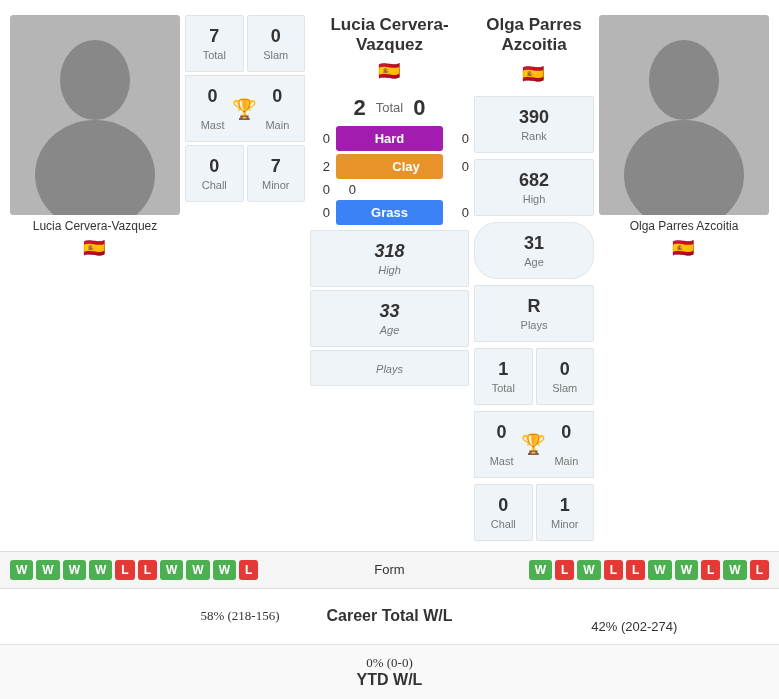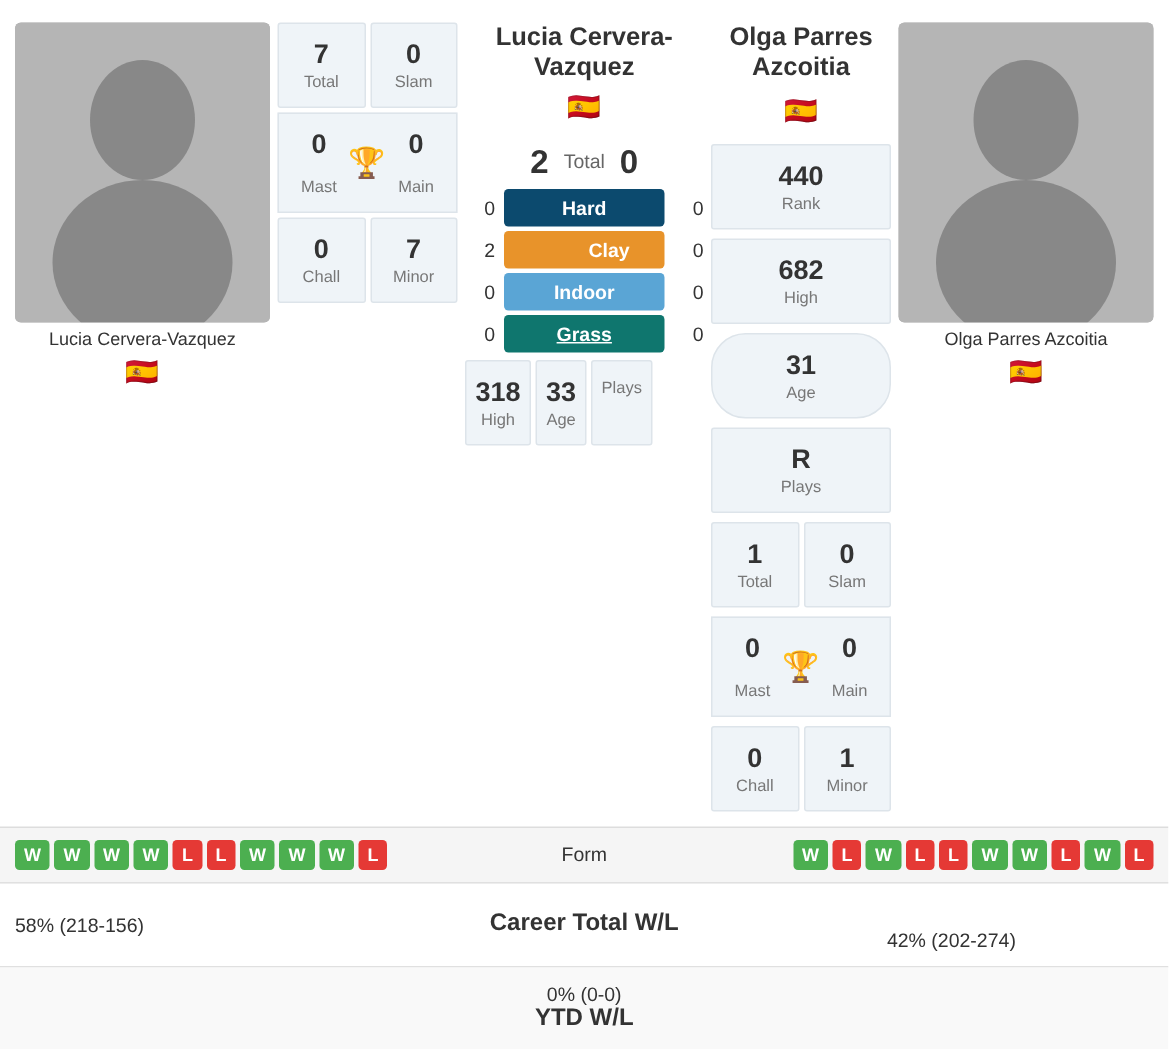--- a/index.html
+++ b/index.html
@@ -8,40 +8,40 @@
     .main-container { display: flex; flex-direction: column; width: 779px; }
     .flag { font-size: 18px; text-align: center; padding: 4px 0; }
     .total-row { display: flex; align-items: center; justify-content: center; gap: 10px; padding: 5px 0; }
     .total-number { font-size: 22px; font-weight: bold; }
     .total-label { font-size: 13px; color: #666; font-weight: normal; }
 
     .surface-rows { display: flex; flex-direction: column; gap: 3px; }
     .surface-row { display: flex; align-items: center; gap: 6px; }
     .surface-count { width: 20px; text-align: right; font-size: 13px; }
     .surface-btn { flex: 1; text-align: center; padding: 5px 0; border-radius: 3px; color: #fff; font-weight: bold; font-size: 13px; }
-    .surface-hard { background: #0c4a6e; }
+    .surface-hard { background: #a21caf; }
     .surface-clay { background: #e8932a; padding-left: 33px; }
     .surface-indoor { background: #5aa5d5; }
-    .surface-grass { background: #0f766e; text-decoration: underline; }
+    .surface-grass { background: #3b82f6; }
 
     .player-label { font-size: 12px; color: #333; text-align: center; padding: 4px 0 2px 0; }
 
     
     .bottom-section { background: #fff; border-top: 1px solid #ddd; margin-top: 5px; }
 
     .form-row { display: flex; align-items: center; padding: 8px 10px; background: #f5f5f5; border-bottom: 1px solid #e0e0e0; }
     .form-badges-left { display: flex; gap: 3px; flex: 1; }
     .form-label { width: 150px; text-align: center; font-weight: normal; font-size: 13px; }
     .form-badges-right { display: flex; gap: 3px; flex: 1; justify-content: flex-end; }
     .badge-w { background: #4caf50; color: #fff; border-radius: 3px; padding: 3px 6px; font-weight: bold; font-size: 12px; }
     .badge-l { background: #e53935; color: #fff; border-radius: 3px; padding: 3px 6px; font-weight: bold; font-size: 12px; }
 
     .stat-row { display: flex; align-items: center; padding: 10px 10px; border-bottom: 1px solid #e0e0e0; }
     .stat-row:last-child { border-bottom: none; }
-    .stat-row-value-left { flex: 1; text-align: left; font-size: 13px; }
+    .stat-row-value-left { flex: 1; text-align: right; font-size: 13px; font-family: Liberation Serif, serif; }
     .stat-row-label { width: 220px; text-align: center; font-weight: bold; font-size: 16px; }
     .stat-row-value-right { flex: 1; text-align: center; font-size: 13px; margin-top: 20px; }
     .stat-row-alt { background: #f9f9f9; flex-direction: column; }
 
     .full-top { display: flex; gap: 5px; padding: 15px 10px 5px; }
 
     .col-photo-name { display: flex; flex-direction: column; align-items: center; width: 170px; }
     .col-left-stats { width: 120px; display: flex; flex-direction: column; gap: 3px; }
     .col-center { flex: 1; display: flex; flex-direction: column; }
     .col-right-stats { width: 120px; display: flex; flex-direction: column; gap: 3px; }
@@ -134,31 +134,30 @@
           <div class="surface-btn surface-hard">Hard</div>
           <span class="surface-count">0</span>
         </div>
         <div class="surface-row">
           <span class="surface-count">2</span>
           <div class="surface-btn surface-clay">Clay</div>
           <span class="surface-count">0</span>
         </div>
         <div class="surface-row">
           <span class="surface-count">0</span>
-          <div class="surface-btn surface-indoor">Indoor</div>
           <span class="surface-count">0</span>
         </div>
         <div class="surface-row">
           <span class="surface-count">0</span>
           <div class="surface-btn surface-grass">Grass</div>
           <span class="surface-count">0</span>
         </div>
       </div>
 
-      <div style="margin-top:5px;display:flex;gap:3px;flex-direction:row;">
+      <div style="margin-top:5px;display:flex;gap:3px;flex-direction:column;font-style:italic;">
         <div class="stat-box">
           <span class="val">318</span>
           <span class="lbl">High</span>
         </div>
         <div class="stat-box">
           <span class="val">33</span>
           <span class="lbl">Age</span>
         </div>
         <div class="stat-box">
           <span class="val" style="font-size:14px;"> </span>
@@ -168,21 +167,21 @@
     </div>
 
     <div class="col-right-stats">
 
       <div style="text-align:center;padding-bottom:4px;">
         <span style="font-size:17px;font-weight:bold;line-height:1.2;">Olga Parres Azcoitia</span>
       </div>
       <div style="text-align:center;font-size:18px;padding-bottom:8px;">🇪🇸</div>
 
       <div class="stat-box">
-        <span class="val">440</span>
+        <span class="val">390</span>
         <span class="lbl">Rank</span>
       </div>
       <div class="stat-box" style="margin-top:3px;">
         <span class="val">682</span>
         <span class="lbl">High</span>
       </div>
       <div class="stat-box" style="margin-top:3px;border-radius:23px;">
         <span class="val">31</span>
         <span class="lbl">Age</span>
       </div>

